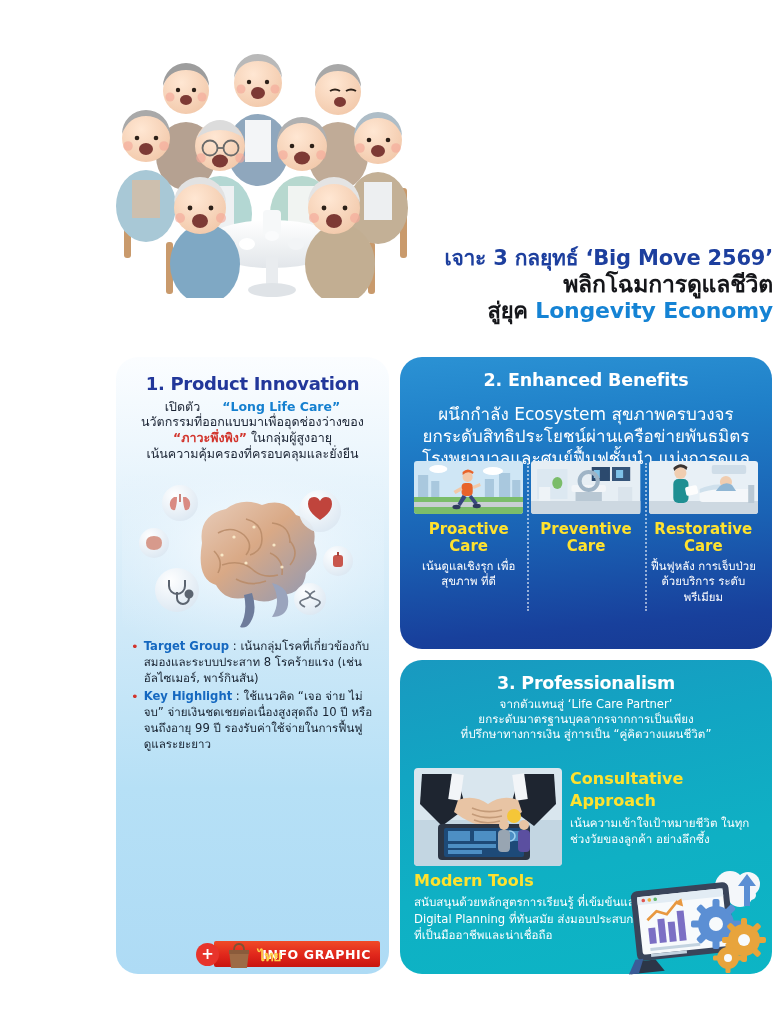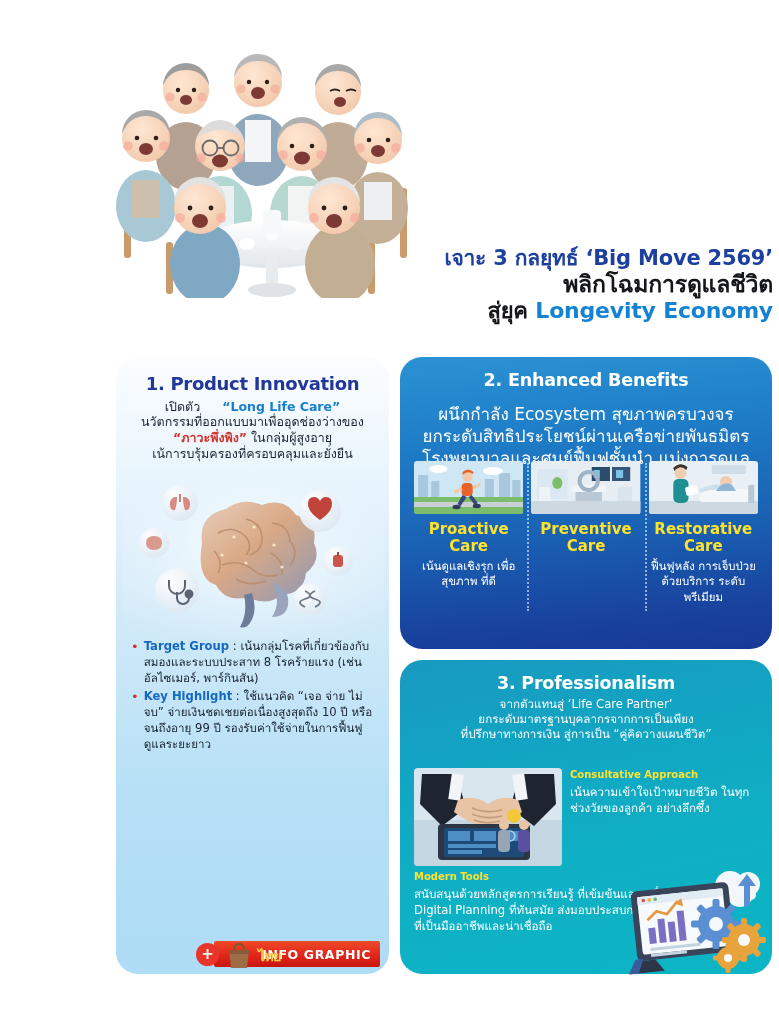--- a/index.html
+++ b/index.html
@@ -100,21 +100,21 @@
     overflow:hidden; color:#fff;
   }
   .c3-head { padding:12px 12px 0; text-align:center; line-height:1.28; }
   .c3-h1 { font-size:17.5px; font-weight:bold; letter-spacing:-.2px; }
   .c3-sub { font-size:11.6px; margin-top:3px; }
 
   .c3-photo { position:absolute; left:14px; top:108px; width:148px; height:98px; border-radius:4px; overflow:hidden; }
   .c3-photo svg { display:block; width:100%; height:100%; }
 
   .c3-consult { position:absolute; left:170px; top:108px; width:196px; line-height:1.4; }
-  .c3-lbl { font-size:10px; font-weight:bold; color:#ffe22e; }
+  .c3-lbl { font-size:16px; font-weight:bold; color:#ffe22e; }
   .c3-txt { font-size:11.6px; margin-top:2px; }
 
   .c3-modern { position:absolute; left:14px; top:210px; width:300px; line-height:1.4; }
 
   .tablet { position:absolute; left:618px; top:862px; width:158px; height:118px; }
   .tablet svg { display:block; width:100%; height:100%; }
 </style>
 </head>
 <body>
 
@@ -253,21 +253,21 @@
     <div class="title-l3"><span>สู่ยุค </span><span class="accent">Longevity Economy</span></div>
   </div>
 
   <div class="card1">
     <div class="c1-head">
       <div class="c1-h1">1. Product Innovation</div>
       <div class="c1-sub">
         <span>เปิดตัว </span><span class="blue">“Long Life Care”</span><br>
         <span>นวัตกรรมที่ออกแบบมาเพื่ออุดช่องว่างของ</span><br>
         <span class="red">“ภาวะพึ่งพิง”</span><span> ในกลุ่มผู้สูงอายุ</span><br>
-        <span>เน้การบรุ้มครองที่ครอบคลุมและยั่งยืน</span>
+        <span>เน้นความคุ้มครองที่ครอบคลุมและยั่งยืน</span>
       </div>
     </div>
 
     <div class="brain-wrap">
       <svg viewBox="0 0 262 165">
         <defs>
           <radialGradient id="bg1" cx="50%" cy="45%" r="70%">
             <stop offset="0%" stop-color="#f8fcff"></stop>
               <stop offset="100%" stop-color="#e3f1fb" stop-opacity="0"></stop>
           </radialGradient>

